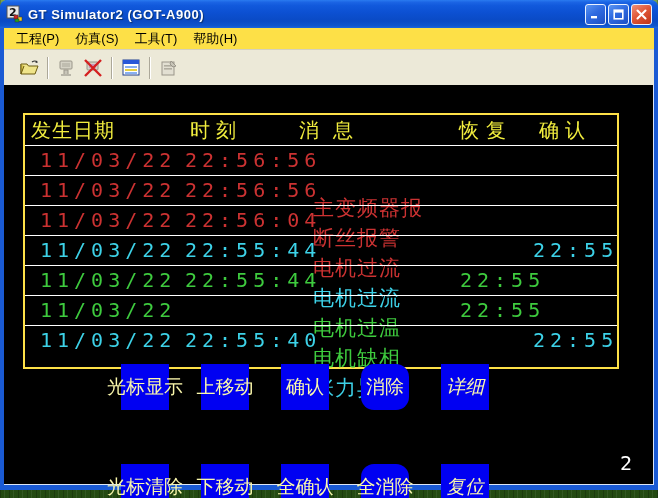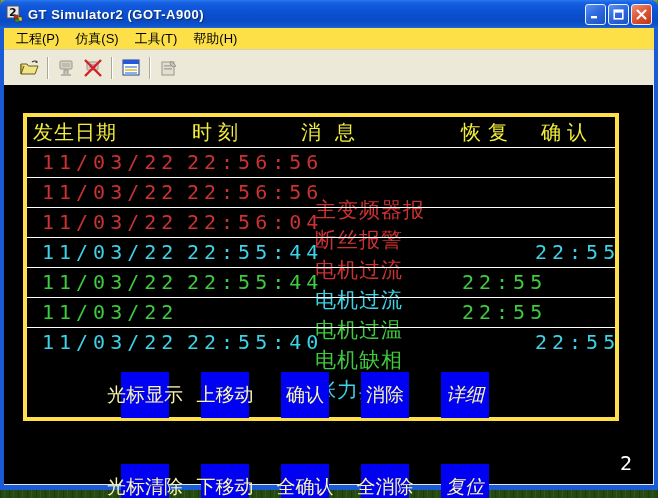--- a/index.html
+++ b/index.html
@@ -50,22 +50,22 @@
   }
   .tool-btn { width:26px; height:26px; display:flex; align-items:center; justify-content:center; border:1px solid transparent; }
   .tool-sep { width:2px; height:22px; margin:0 5px; border-left:1px solid #aca899; border-right:1px solid #fff; }
   
   .client {
     position:absolute; left:0; top:85px; width:650px; height:400px; background:#000;
     box-shadow: inset -1px -1px 0 #dce6f6;
     font-family:"DejaVu Sans Mono","DejaVu Sans",monospace;
   }
   .alarm-table {
-    position:absolute; left:19px; top:28px; width:596px; height:308px;
-    border:4px solid #fde047;
+    position:absolute; left:19px; top:28px; width:596px; height:256px;
+    border:2px solid #fde047;
   }
   .t-row { position:relative; height:30px; border-bottom:1px solid #fff; line-height:29px; white-space:nowrap; }
   .t-row:last-child { border-bottom:none; }
   .t-row.header { height:31px; line-height:30px; color:#f2ee3e; }
   .t-row span { position:absolute; top:0; }
   .c-date   { left:6px;   font-size:20px; letter-spacing:5px;margin-left:9px; }
   .c-time   { left:160px; font-size:20px; letter-spacing:5px; }
   .c-msg    { left:288px; font-size:21px; letter-spacing:1px;margin-top:48px; }
   .c-rec    { left:435px; font-size:20px; letter-spacing:5px; }
   .c-conf   { left:508px; font-size:20px; letter-spacing:5px; }
@@ -77,22 +77,22 @@
   .alarm-row[data-state="occurred"]  { color:#cc3232; }
   .alarm-row[data-state="recovered"] { color:#3ecb3e; }
   .alarm-row[data-state="confirmed"] { color:#3dd2e8; }
   
   .hmi-btn {
     position:absolute; width:48px; height:46px; background:#0000f2;
     display:flex; align-items:center; justify-content:center;
     color:#fbf8ac; font-size:19px; white-space:nowrap; overflow:visible;
     font-family:"DejaVu Sans Mono","DejaVu Sans",monospace;
   }
-  .r1 { top:287px; } .r2 { top:351px;margin-top:28px; }
-  .bx1 { left:117px; } .bx2 { left:197px; } .bx3 { left:277px; } .bx4 { left:357px; } .bx5 { left:437px;font-style:italic; }
+  .r1 { top:279px; } .r2 { top:351px;margin-top:28px; }
+  .bx1 { left:117px; } .bx2 { left:197px; } .bx3 { left:277px; } .bx4 { left:357px;border-radius:13px; } .bx5 { left:437px;font-style:italic; }
   .page-num {
     position:absolute; left:596px; top:366px; width:32px; text-align:right;
     color:#fff; font-size:20px;
   }
 </style>
 </head>
 <body>
 
 <div class="window">
 

